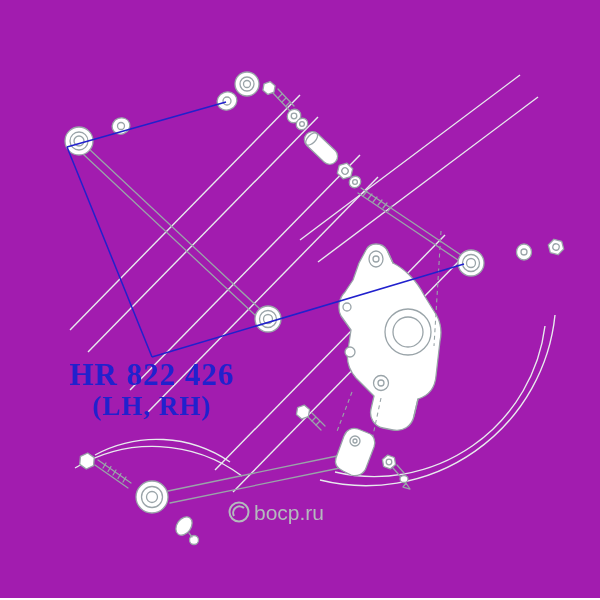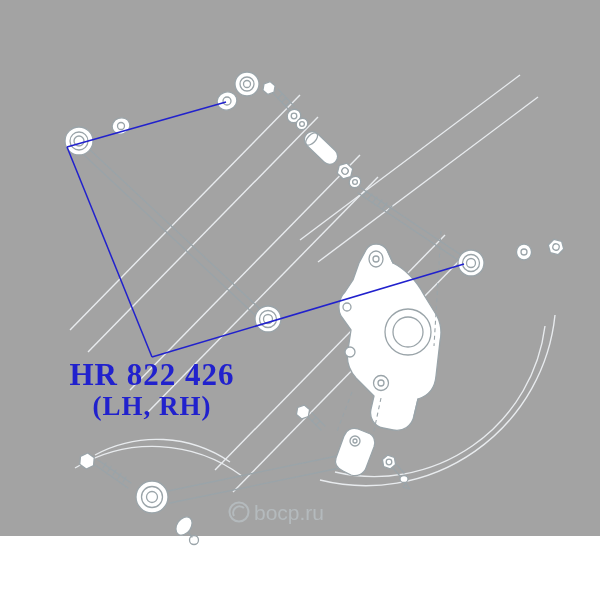--- a/index.html
+++ b/index.html
@@ -1,17 +1,17 @@
 <!DOCTYPE html>
 <html style="--annotation: #2121cd; --line-art: #9aa4a9; --watermark-pattern: #e8ebee; --watermark-text: #b4babd;"><head>
 <meta charset="utf-8">
 <style>
   html,body{margin:0;padding:0;background:#ffffff;}
   body{width:600px;height:600px;overflow:hidden;font-family:"Liberation Sans",sans-serif;}
-  .stage{position:relative;width:600px;height:536px;background:#a3a3a3;}
+  .stage{position:relative;width:600px;height:598px;background:#a21caf;}
   svg{display:block;}
   
   .art{stroke:var(--line-art,#9aa4a9);fill:none;stroke-width:1.3;stroke-linecap:round;stroke-linejoin:round;}
   .artf{stroke:var(--line-art,#9aa4a9);fill:#ffffff;stroke-width:1.3;stroke-linecap:round;stroke-linejoin:round;}
   .dash{stroke:var(--line-art,#9aa4a9);fill:none;stroke-width:1.1;stroke-dasharray:4 3.5;}
   
   .blue{stroke:var(--annotation,#2121cd);fill:none;stroke-width:1.5;}
   .bluetext{fill:var(--annotation,#2121cd);font-family:"Liberation Serif",serif;font-weight:bold;letter-spacing:1px;}
   
   .wm{stroke:var(--watermark-pattern,#e8ebee);fill:none;stroke-width:1.4;}

